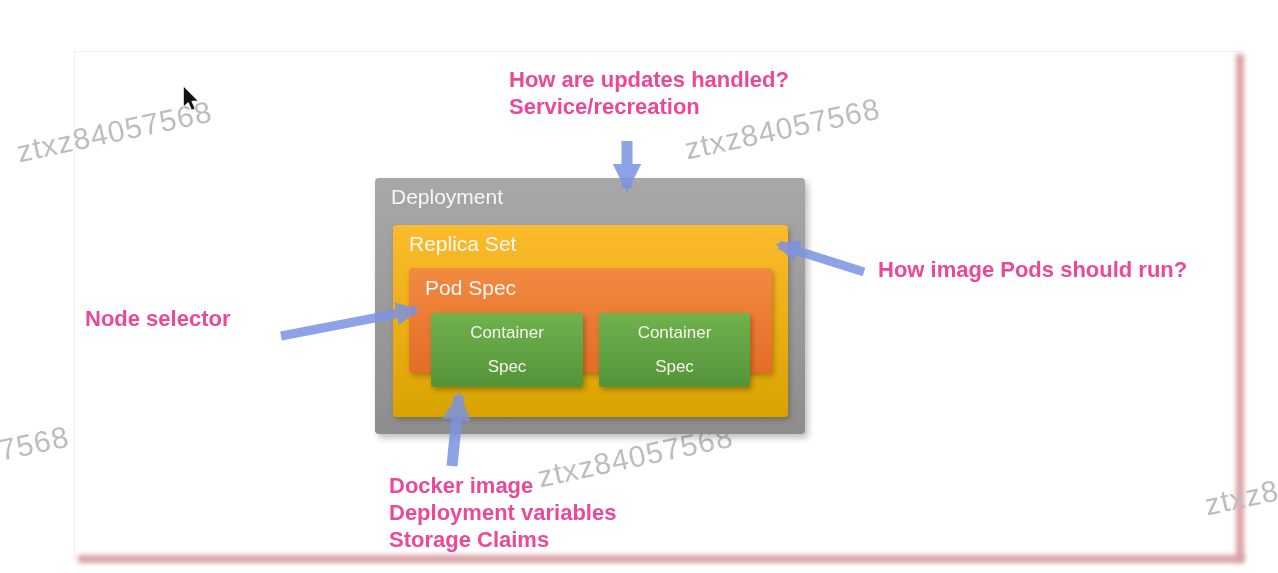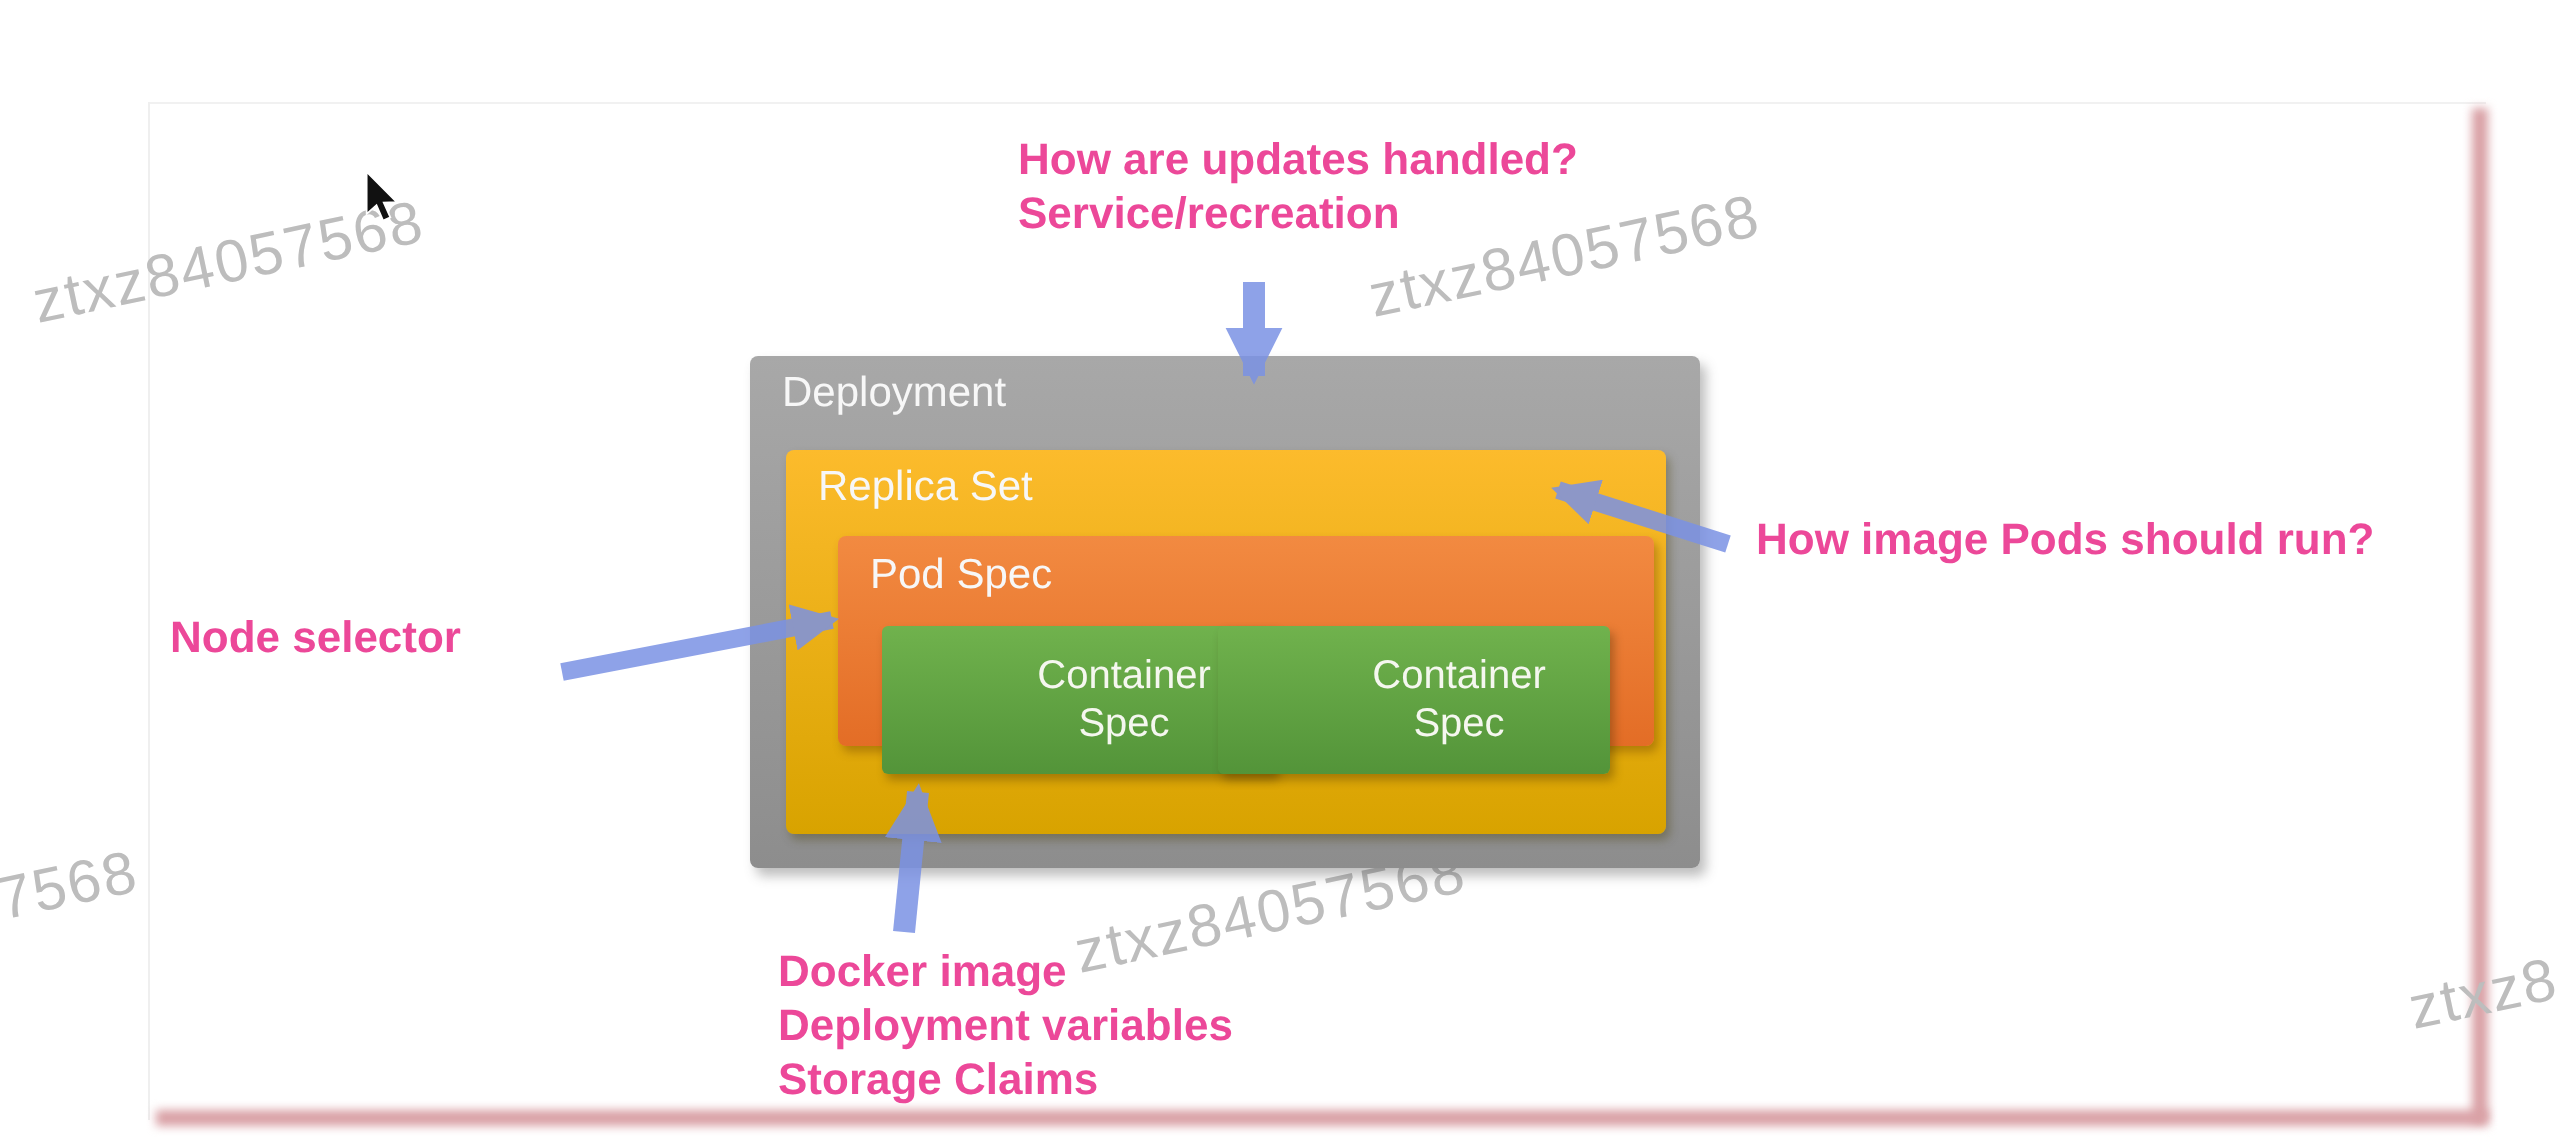--- a/index.html
+++ b/index.html
@@ -20,51 +20,50 @@
     position:absolute;font-size:30px;font-weight:400;color:#bdbdbd;
     transform:rotate(-12deg);white-space:nowrap;letter-spacing:1px;user-select:none;
   }
   .wm1{left:15px;top:115px;}
   .wm2{left:683px;top:112px;}
   .wm3{left:536px;top:440px;}
   .wm4{left:-128px;top:440px;}
   .wm5{left:1203px;top:468px;}
 
   
-  .box{position:absolute;border-radius:4px;padding-left:45px;}
+  .box{position:absolute;border-radius:4px;}
   .box-label{
     position:absolute;left:16px;top:7px;color:#f7f7f7;font-size:21px;
     font-weight:400;white-space:nowrap;
   }
   .deployment{
     left:375px;top:178px;width:430px;height:256px;
     background:linear-gradient(#a8a8a8,#8d8d8d);
     box-shadow:3px 4px 6px rgba(70,70,70,.35);
   }
   .replica{
     left:18px;top:47px;width:395px;height:192px;
     background:linear-gradient(#fcbb2c,#d8a300);
     box-shadow:2px 3px 5px rgba(70,60,0,.35);
     text-decoration:underline;
   }
   .pod{
     left:16px;top:43px;width:363px;height:105px;
     background:linear-gradient(#f28a41,#e36d26);
     box-shadow:2px 3px 5px rgba(90,45,0,.35);
-    margin-left:10px;
   }
   .container-box{
     top:45px;width:152px;height:74px;border-radius:3px;
     background:linear-gradient(#70b24d,#539439);
     box-shadow:2px 3px 5px rgba(60,40,0,.35);
     display:flex;align-items:center;justify-content:center;text-align:center;
   }
   .cbox1{left:22px;}
   .cbox2{left:190px;width:151px;}
-  .container-label{color:#f5f7ef;font-size:20px;line-height:24px;width:110px;}
+  .container-label{color:#f5f7ef;font-size:17px;line-height:34px;width:110px;}
 
   
   .note{position:absolute;color:#ec4899;font-weight:bold;font-size:22px;line-height:27px;white-space:nowrap;}
   .note-updates{left:509px;top:66px;}
   .note-replicas{left:878px;top:256px;}
   .note-pod{left:85px;top:305px;line-height:28px;}
   .note-container{left:389px;top:472px;}
 
   .arrow-layer{position:absolute;inset:0;pointer-events:none;}
   .cursor{position:absolute;left:181px;top:86px;}

